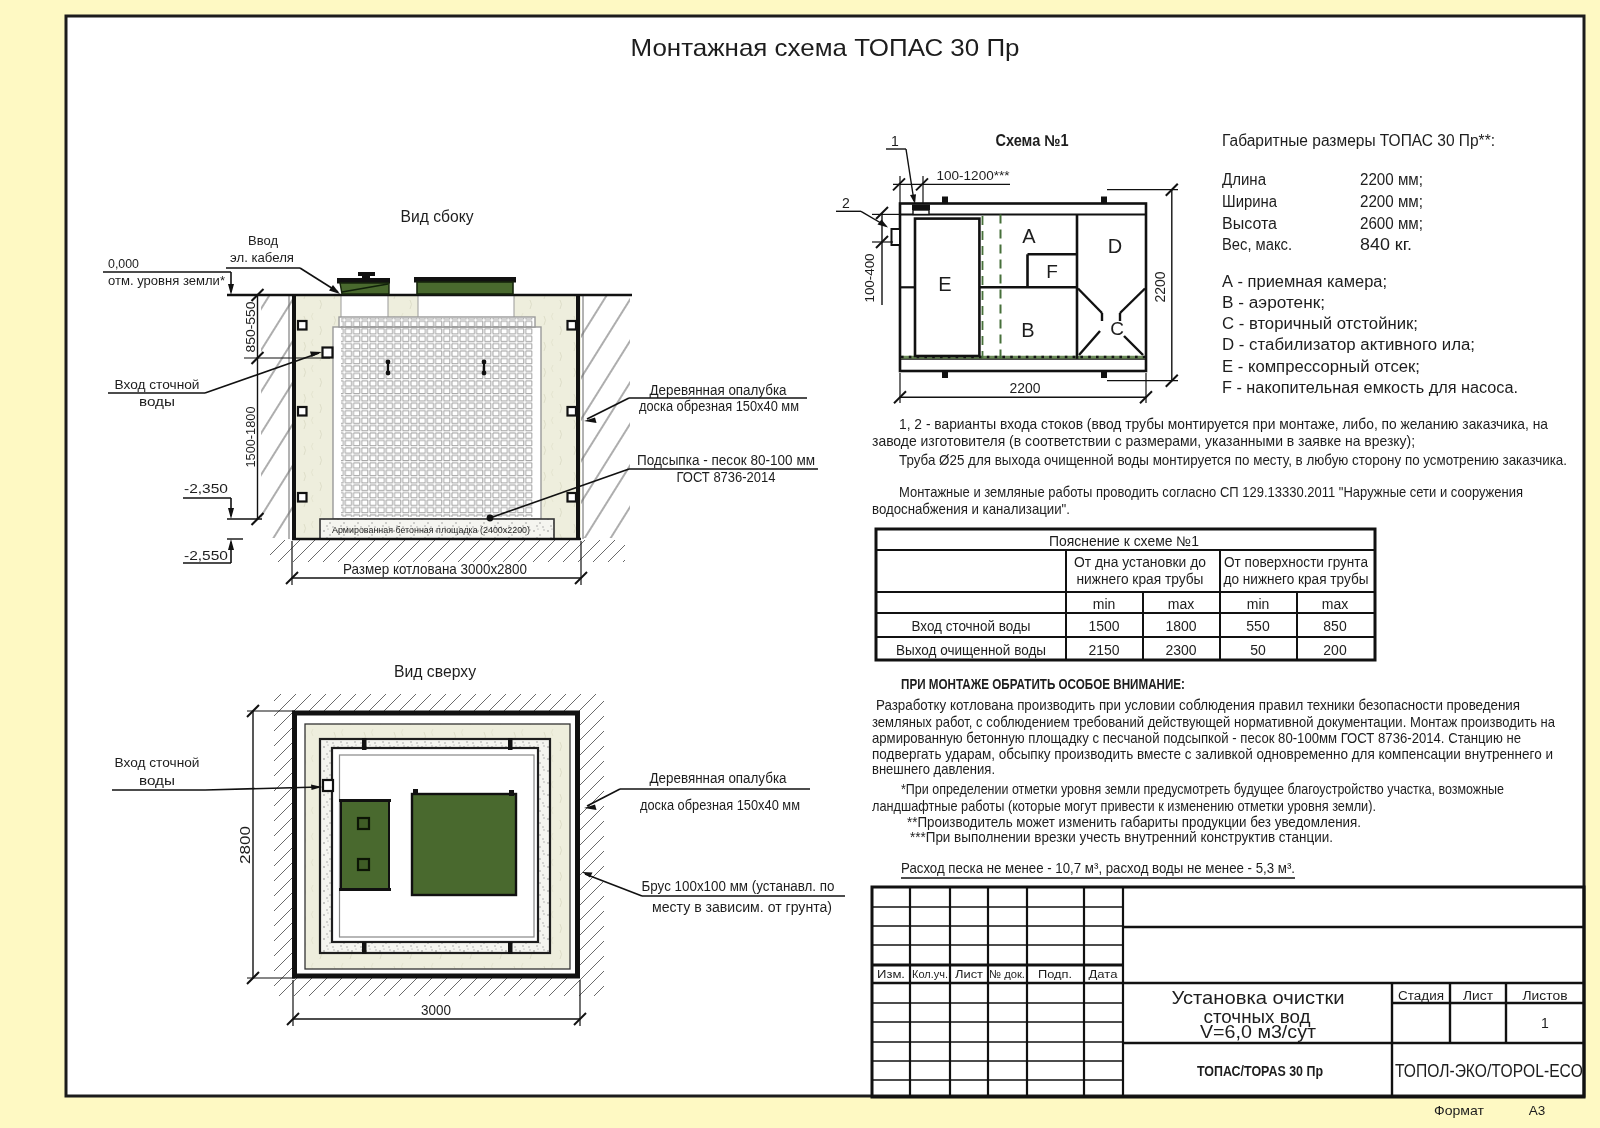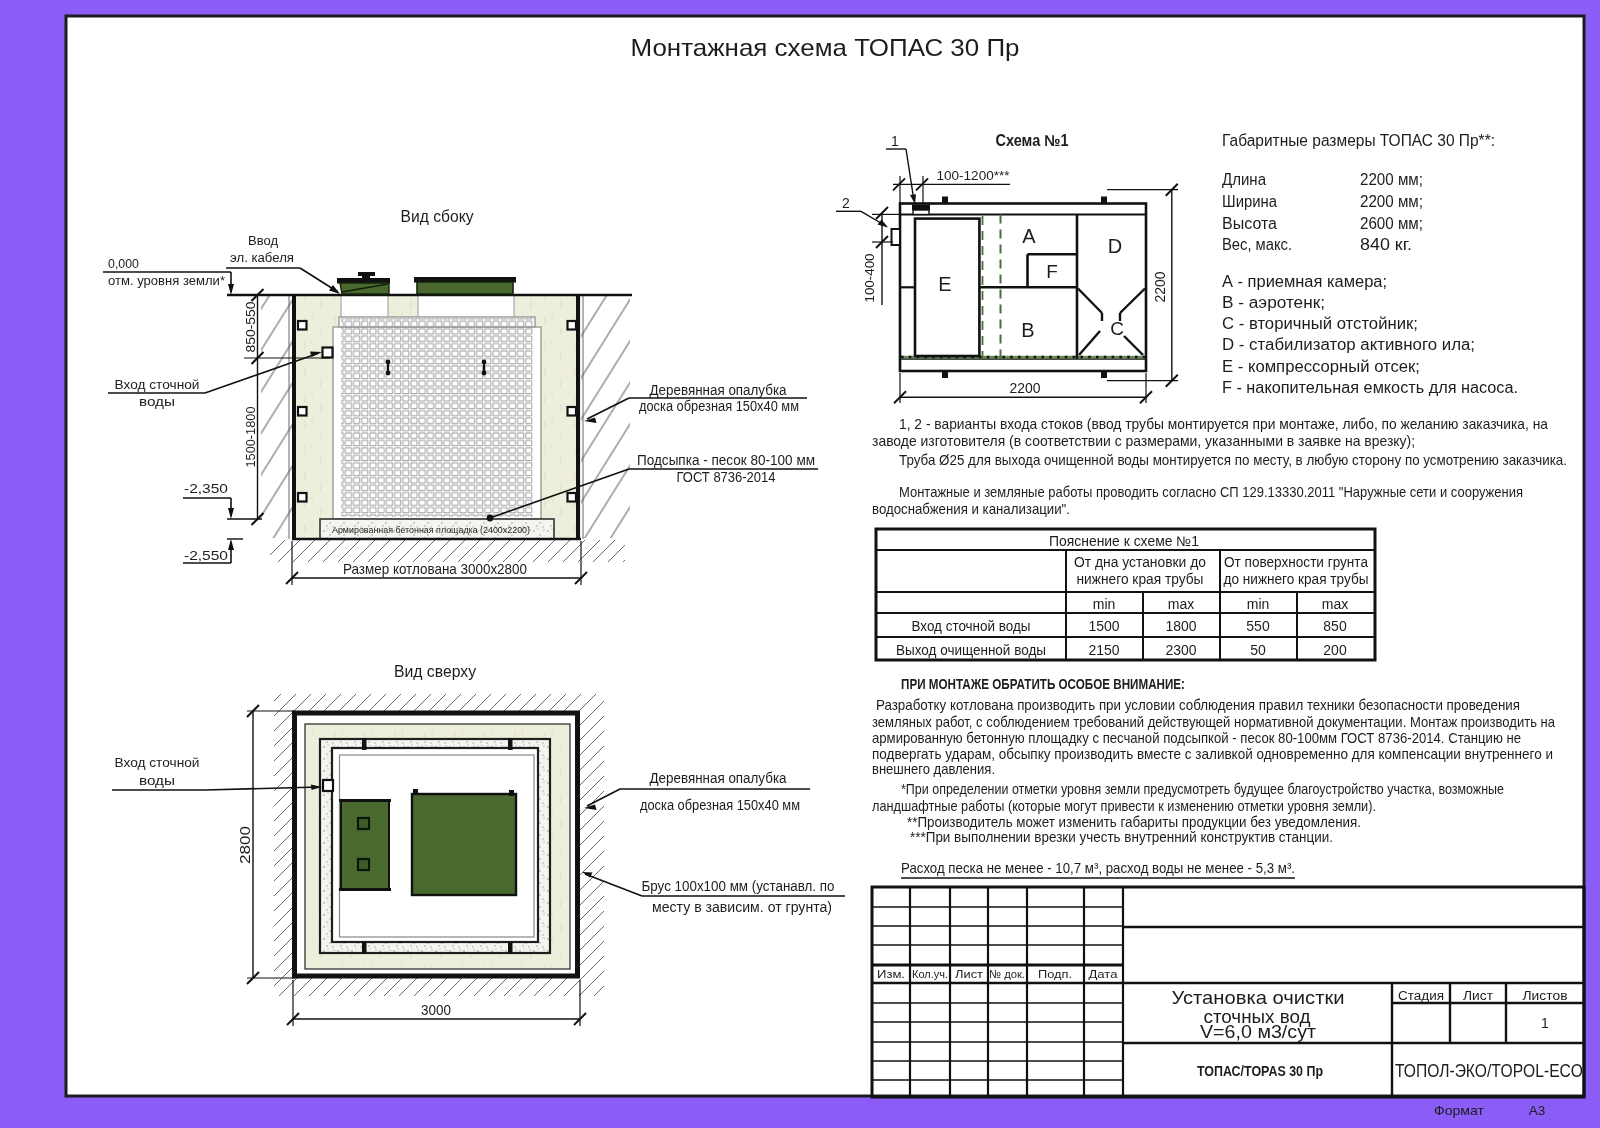--- a/index.html
+++ b/index.html
@@ -1,16 +1,16 @@
 <!DOCTYPE html>
 <html><head>
 <meta charset="utf-8">
 <style>
   html,body{margin:0;padding:0;background:#ffffff;}
-  #page{position:relative;width:1600px;height:1128px;background:#8b5cf6;overflow:hidden;}
+  #page{position:relative;width:1600px;height:1128px;background:#fef9c3;overflow:hidden;}
   svg{position:absolute;left:0;top:0;}
   text{font-family:"Liberation Sans", sans-serif;fill:#1d1d1d;}
 </style>
 </head>
 <body>
 <div id="page">
 <svg width="1600" height="1128" viewBox="0 0 1600 1128">
 <defs>
   <pattern id="hatch" patternUnits="userSpaceOnUse" width="22" height="22" patternTransform="rotate(32)">
     <line x1="11" y1="-3" x2="11" y2="25" stroke="#6a6a6a" stroke-width="1.1"></line>

